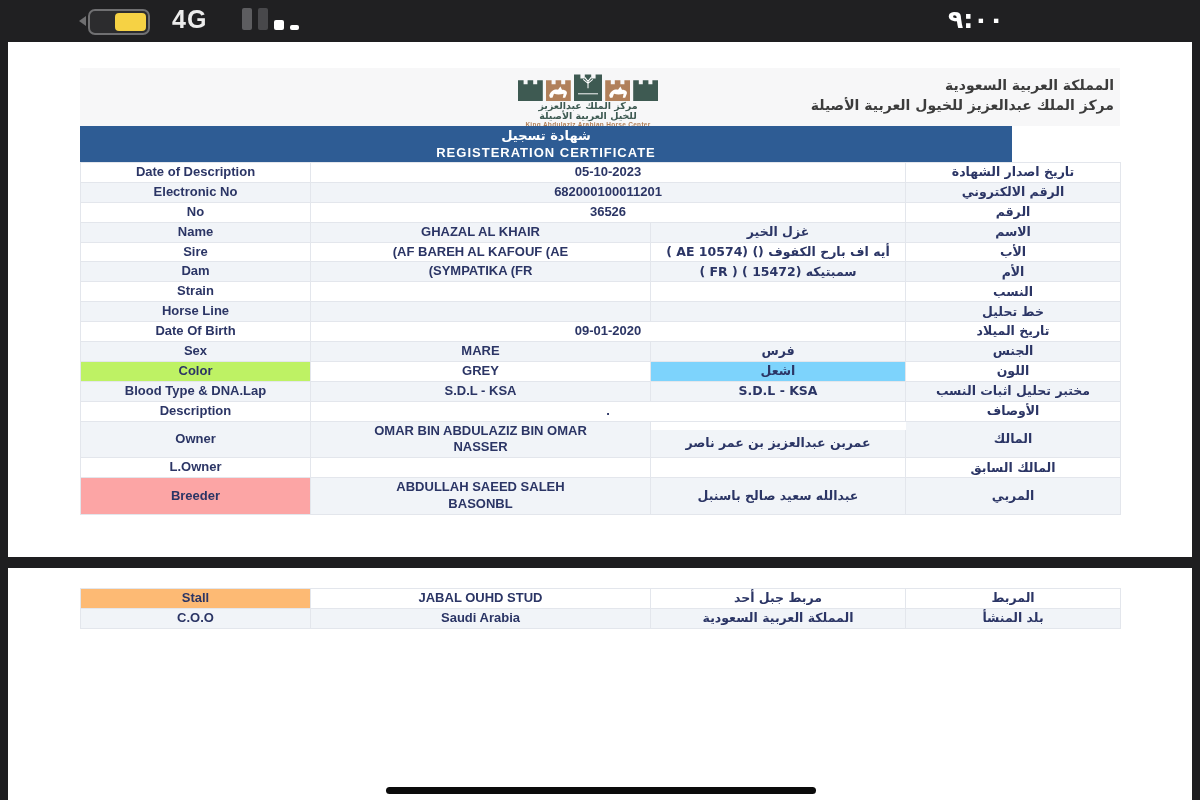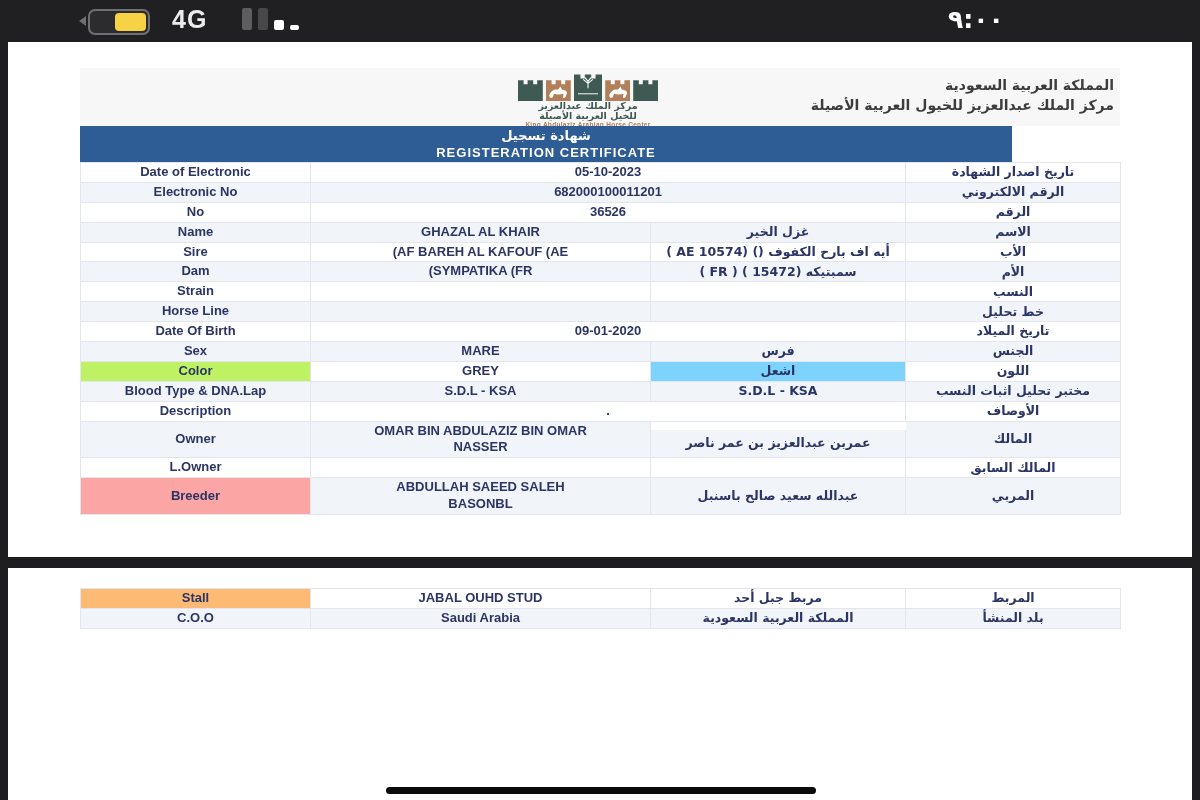--- a/index.html
+++ b/index.html
@@ -115,21 +115,21 @@
       <div class="org-line2 ar-font">مركز الملك عبدالعزيز للخيول العربية الأصيلة</div>
     </div>
   </div>
 
   <div class="banner">
     <div class="banner-ar ar-font">شهادة تسجيل</div>
     <div class="banner-en">REGISTERATION CERTIFICATE</div>
   </div>
 
   <div class="cert-table t1" id="table1">
-      <div class="c enlab" style="background: rgb(255, 255, 255);">Date of Electronic</div>
+      <div class="c enlab" style="background: rgb(255, 255, 255);">Date of Description</div>
       <div class="c " style="grid-column: 2 / span 2; background: rgb(255, 255, 255);">05-10-2023</div>
       <div class="c ar" style="background: rgb(255, 255, 255);">تاريخ اصدار الشهادة</div>
       <div class="c enlab" style="background: rgb(241, 244, 248);">Electronic No</div>
       <div class="c " style="grid-column: 2 / span 2; background: rgb(241, 244, 248);">682000100011201</div>
       <div class="c ar" style="background: rgb(241, 244, 248);">الرقم الالكتروني</div>
       <div class="c enlab" style="background: rgb(255, 255, 255);">No</div>
       <div class="c " style="grid-column: 2 / span 2; background: rgb(255, 255, 255);">36526</div>
       <div class="c ar" style="background: rgb(255, 255, 255);">الرقم</div>
       <div class="c enlab" style="background: rgb(241, 244, 248);">Name</div>
       <div class="c ven" style="background: rgb(241, 244, 248);">GHAZAL AL KHAIR</div>

